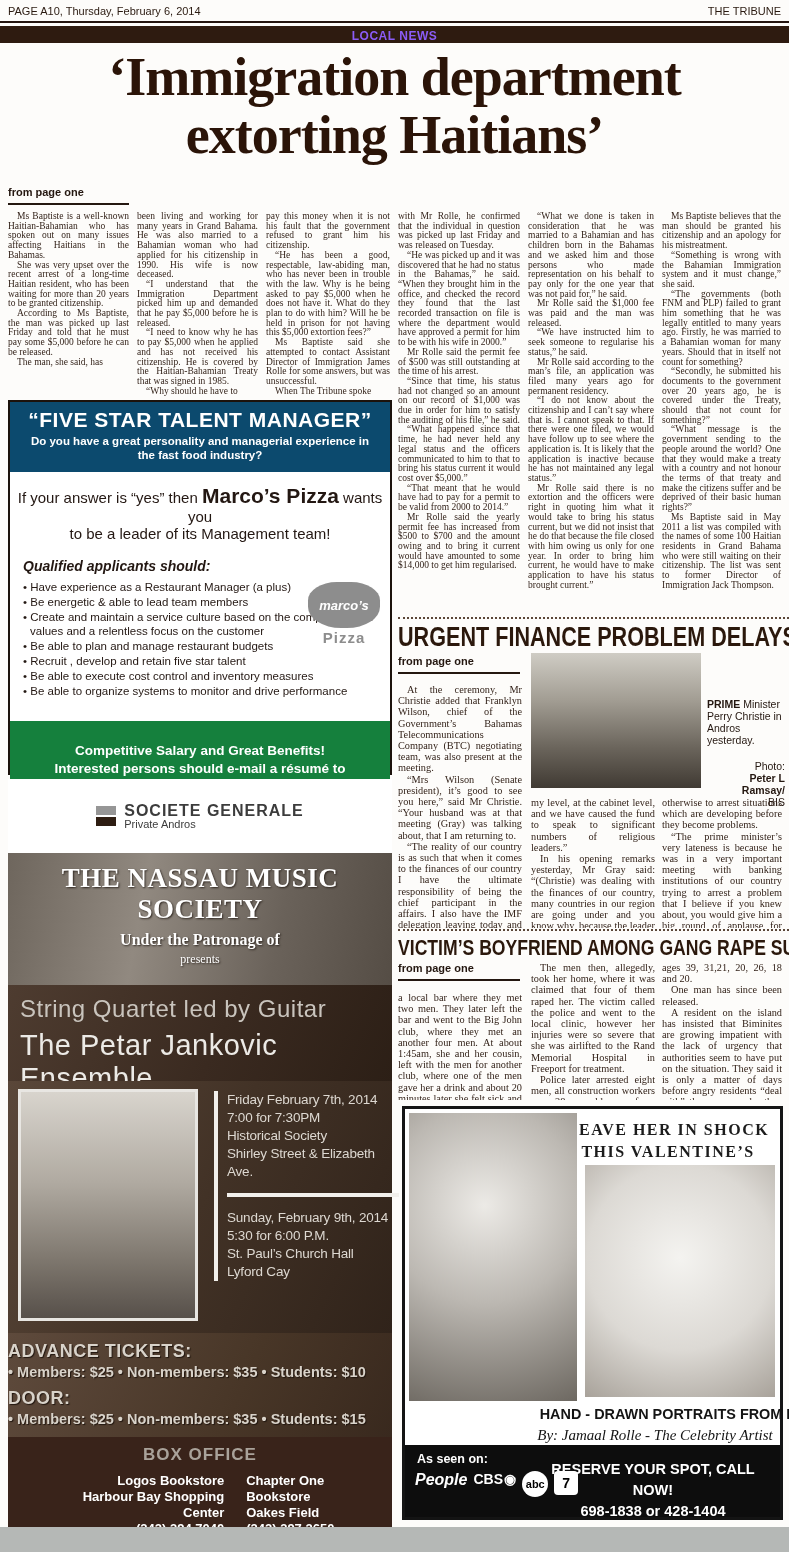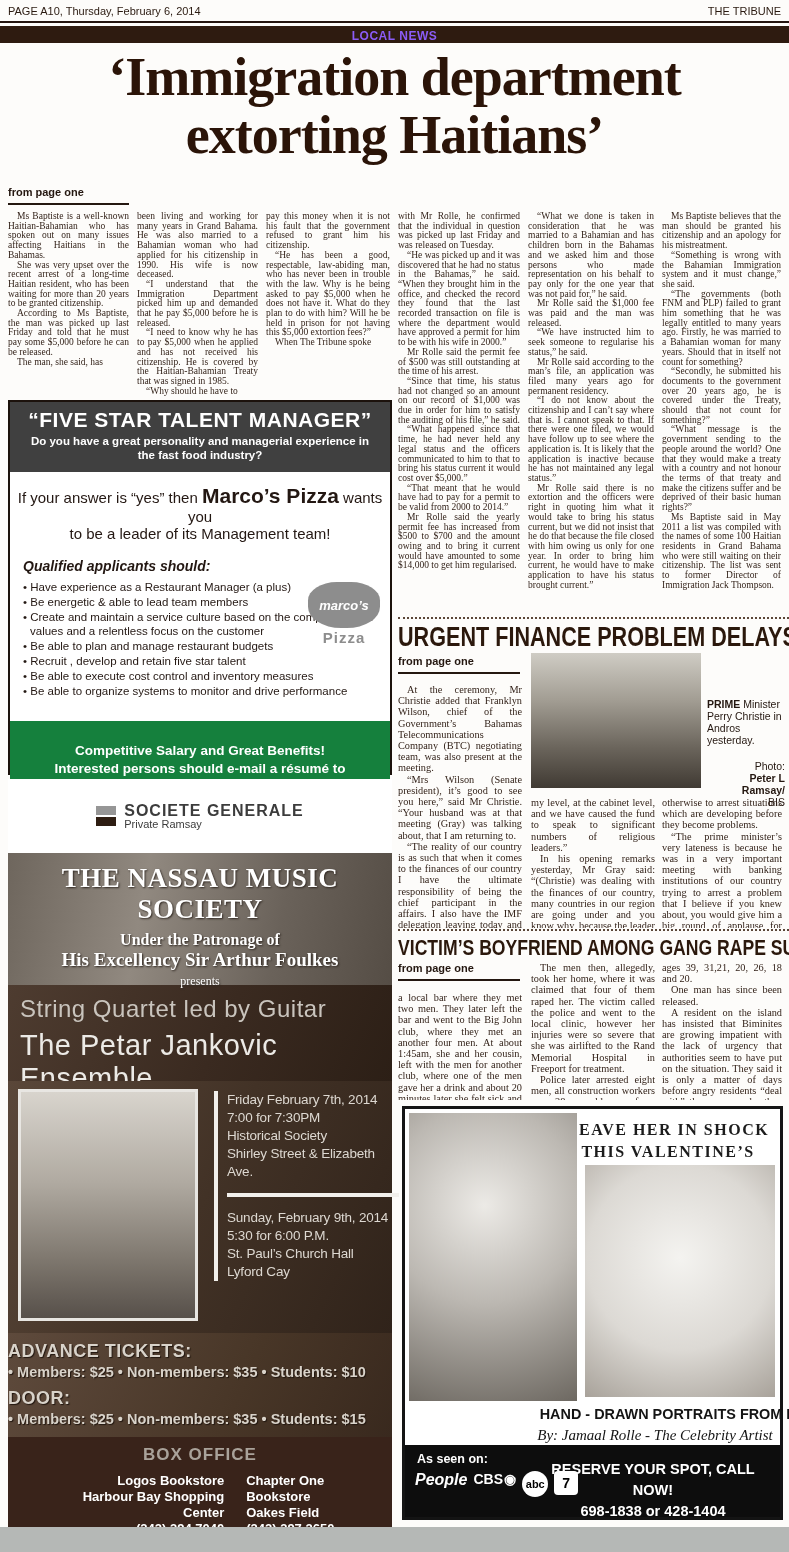--- a/index.html
+++ b/index.html
@@ -28,21 +28,21 @@
            white-space:nowrap;transform-origin:left top;}
   
   .pmphoto{position:absolute;left:531px;top:653px;width:170px;height:135px;
            background:linear-gradient(180deg,#cfccc4 0%,#a29d93 35%,#6b655c 70%,#403a33 100%);}
   .pmcap{position:absolute;left:707px;top:698px;width:78px;font-family:"Liberation Sans",sans-serif;
          font-size:10.5px;line-height:12px;color:#241710;}
   .pmcap .credit{margin-top:14px;text-align:right;}
   
   .marco{position:absolute;left:8px;top:400px;width:384px;height:375px;background:#fff;
          border:2px solid #1c120c;box-sizing:border-box;font-family:"Liberation Sans",sans-serif;}
-  .marco-head{background:#404040;color:#fff;text-align:center;height:70px;padding-top:6px;box-sizing:border-box;}
+  .marco-head{background:#0c4a6e;color:#fff;text-align:center;height:70px;padding-top:6px;box-sizing:border-box;}
   .marco-title{font-weight:bold;font-size:21px;letter-spacing:.5px;}
   .marco-sub{font-weight:bold;font-size:11.5px;line-height:13.5px;width:92%;margin:3px auto 0;}
   .marco-body{position:relative;height:237px;}
   .marco-intro{text-align:center;margin-top:12px;font-size:15px;color:#231712;}
   .marco-brand{font-weight:bold;font-size:21px;}
   .marco-qual{font-style:italic;font-weight:bold;font-size:14px;margin:16px 0 6px 13px;color:#231712;}
   .marco-bullets{margin-left:13px;width:352px;font-size:11.5px;line-height:14px;color:#231712;}
   .marco-bullets p{margin:0 0 1px;text-indent:-7px;padding-left:7px;}
   .marco-bullets p::before{content:"• ";}
   .marco-logo{position:absolute;right:8px;top:98px;width:76px;text-align:center;}
@@ -141,20 +141,21 @@
     </div>
   <div class="col art" style="left:137px;top:212px;width:121px;height:185px;">
       <p class="cont">been living and working for many years in Grand Bahama. He was also married to a Bahamian woman who had applied for his citizenship in 1990. His wife is now deceased.</p>
       <p>“I understand that the Immigration Department picked him up and demanded that he pay $5,000 before he is released.</p>
       <p>“I need to know why he has to pay $5,000 when he applied and has not received his citizenship. He is covered by the Haitian-Bahamian Treaty that was signed in 1985.</p>
       <p>“Why should he have to</p>
     </div>
   <div class="col art" style="left:266px;top:212px;width:124px;height:185px;">
       <p class="cont">pay this money when it is not his fault that the government refused to grant him his citizenship.</p>
       <p>“He has been a good, respectable, law-abiding man, who has never been in trouble with the law. Why is he being asked to pay $5,000 when he does not have it. What do they plan to do with him? Will he be held in prison for not having this $5,000 extortion fees?”</p>
+      <p>Ms Baptiste said she attempted to contact Assistant Director of Immigration James Rolle for some answers, but was unsuccessful.</p>
       <p>When The Tribune spoke</p>
     </div>
   <div class="col art" style="left:398px;top:212px;width:122px;height:406px;">
       <p class="cont">with Mr Rolle, he confirmed that the individual in question was picked up last Friday and was released on Tuesday.</p>
       <p>“He was picked up and it was discovered that he had no status in the Bahamas,” he said. “When they brought him in the office, and checked the record they found that the last recorded transaction on file is where the department would have approved a permit for him to be with his wife in 2000.”</p>
       <p>Mr Rolle said the permit fee of $500 was still outstanding at the time of his arrest.</p>
       <p>“Since that time, his status had not changed so an amount on our record of $1,000 was due in order for him to satisfy the auditing of his file,” he said.</p>
       <p>“What happened since that time, he had never held any legal status and the officers communicated to him to that to bring his status current it would cost over $5,000.”</p>
       <p>“That meant that he would have had to pay for a permit to be valid from 2000 to 2014.”</p>
       <p>Mr Rolle said the yearly permit fee has increased from $500 to $700 and the amount owing and to bring it current would have amounted to some $14,000 to get him regularised.</p>
@@ -250,27 +251,26 @@
       <p class="cont">ages 39, 31,21, 20, 26, 18 and 20.</p>
       <p>One man has since been released.</p>
       <p>A resident on the island has insisted that Biminites are growing impatient with the lack of urgency that authorities seem to have put on the situation. They said it is only a matter of days before angry residents “deal with” the persons who they believe are responsible.</p>
     </div>
 
   <div class="music">
     <div class="sgband">
       <div class="sgbox"></div>
       <div>
         <div class="sgname">SOCIETE GENERALE</div>
-        <div class="sgsub">Private Ramsay</div>
+        <div class="sgsub">Private Andros</div>
       </div>
     </div>
     <div class="music-top">
       <div class="nms">THE NASSAU MUSIC SOCIETY</div>
       <div class="patron1">Under the Patronage of</div>
-      <div class="patron2">His Excellency Sir Arthur Foulkes</div>
       <div class="presents">presents</div>
     </div>
     <div class="music-mid">
       <div class="quartet">String Quartet led by Guitar</div>
       <div class="ensemble">The Petar Jankovic Ensemble</div>
     </div>
     <div class="music-photo">
       <div class="ensphoto"></div>
       <div class="dates">
         <div>

